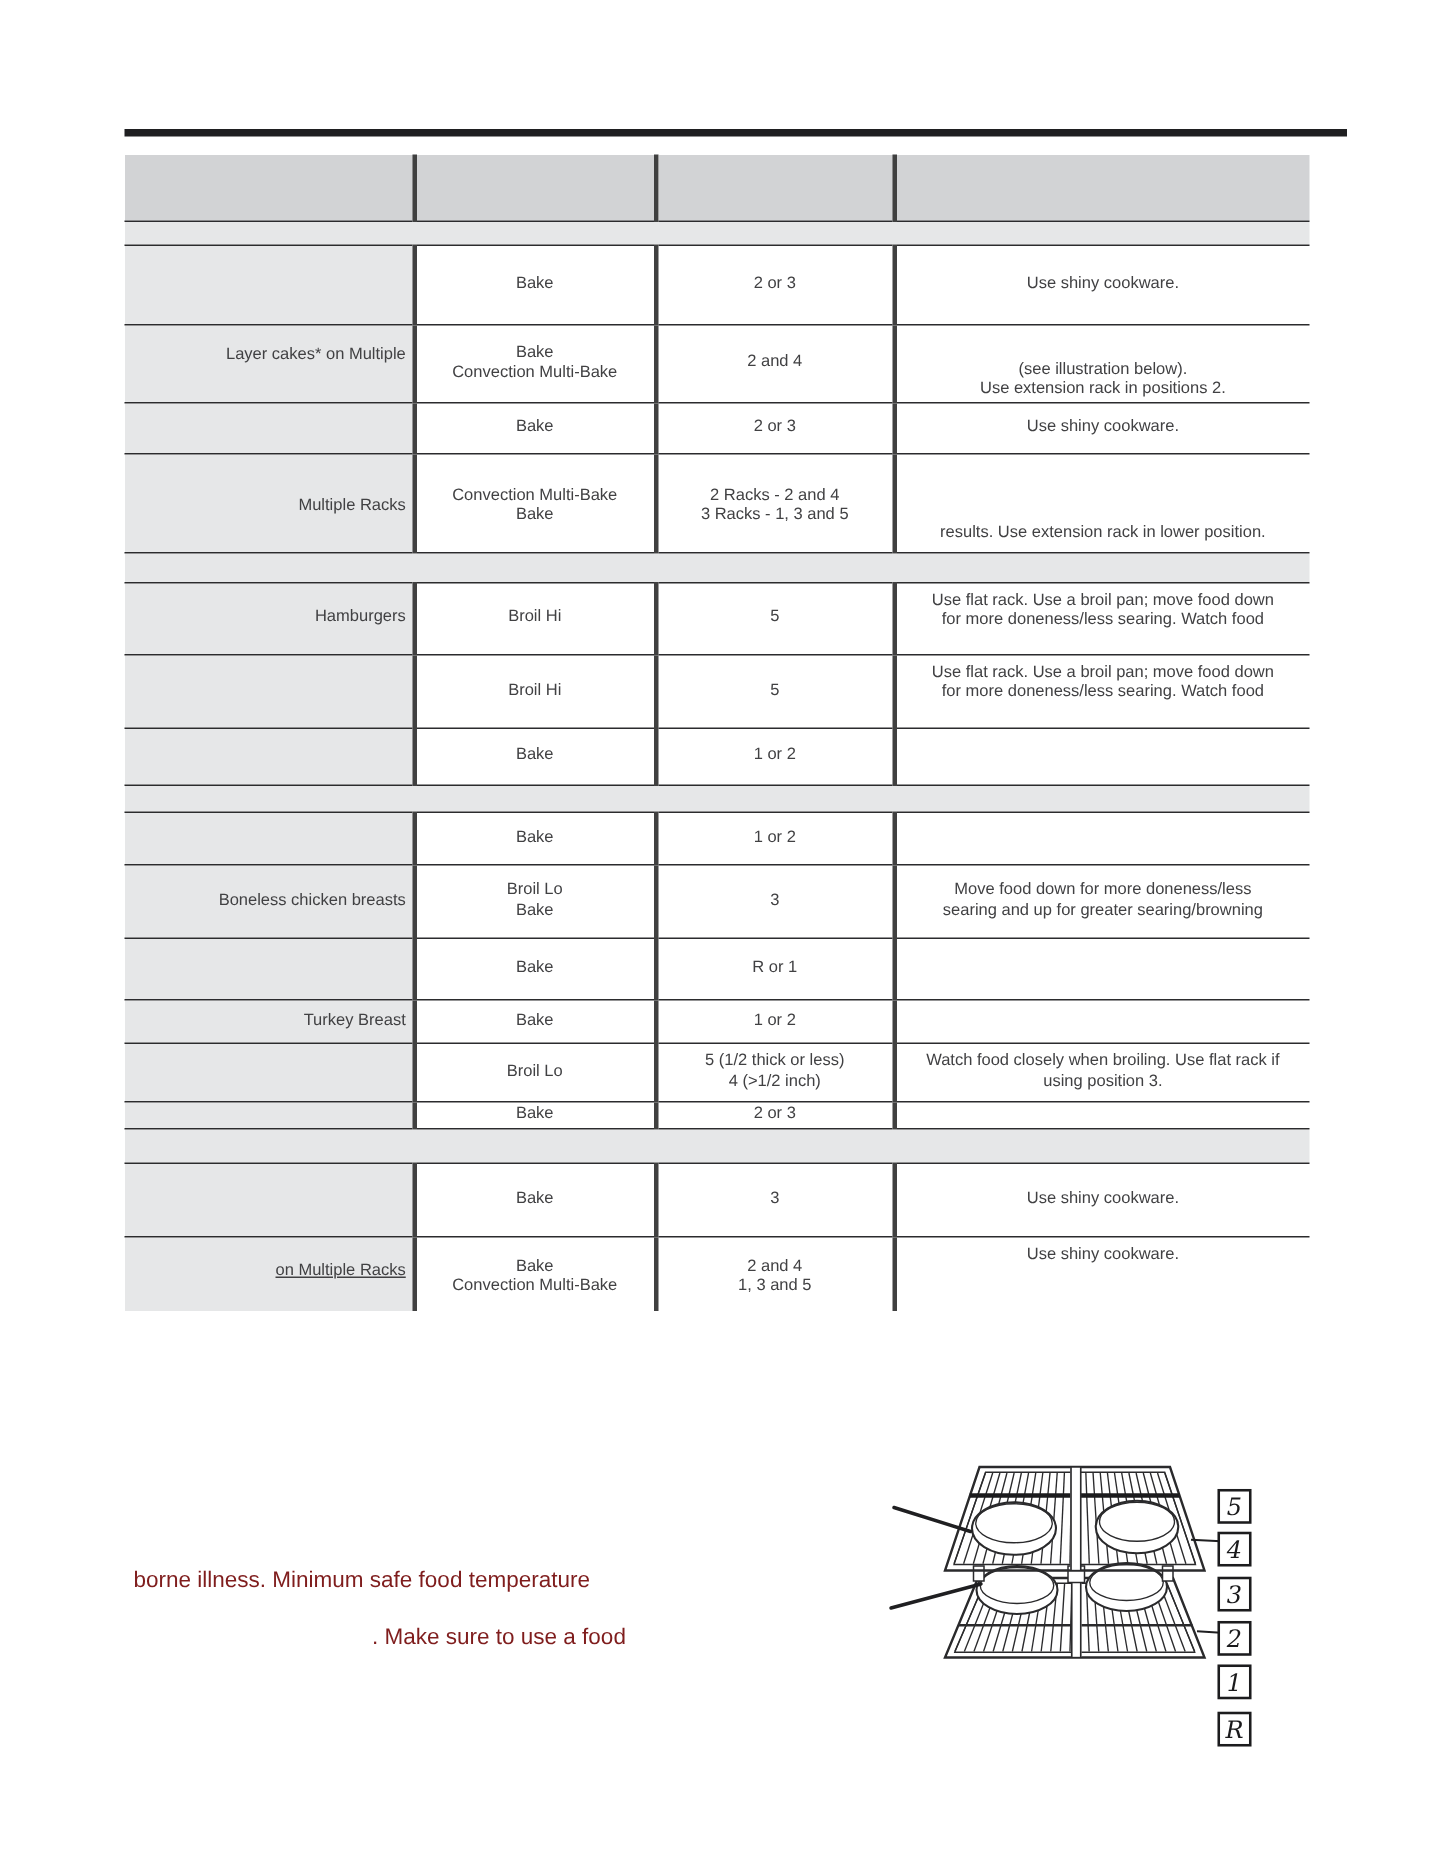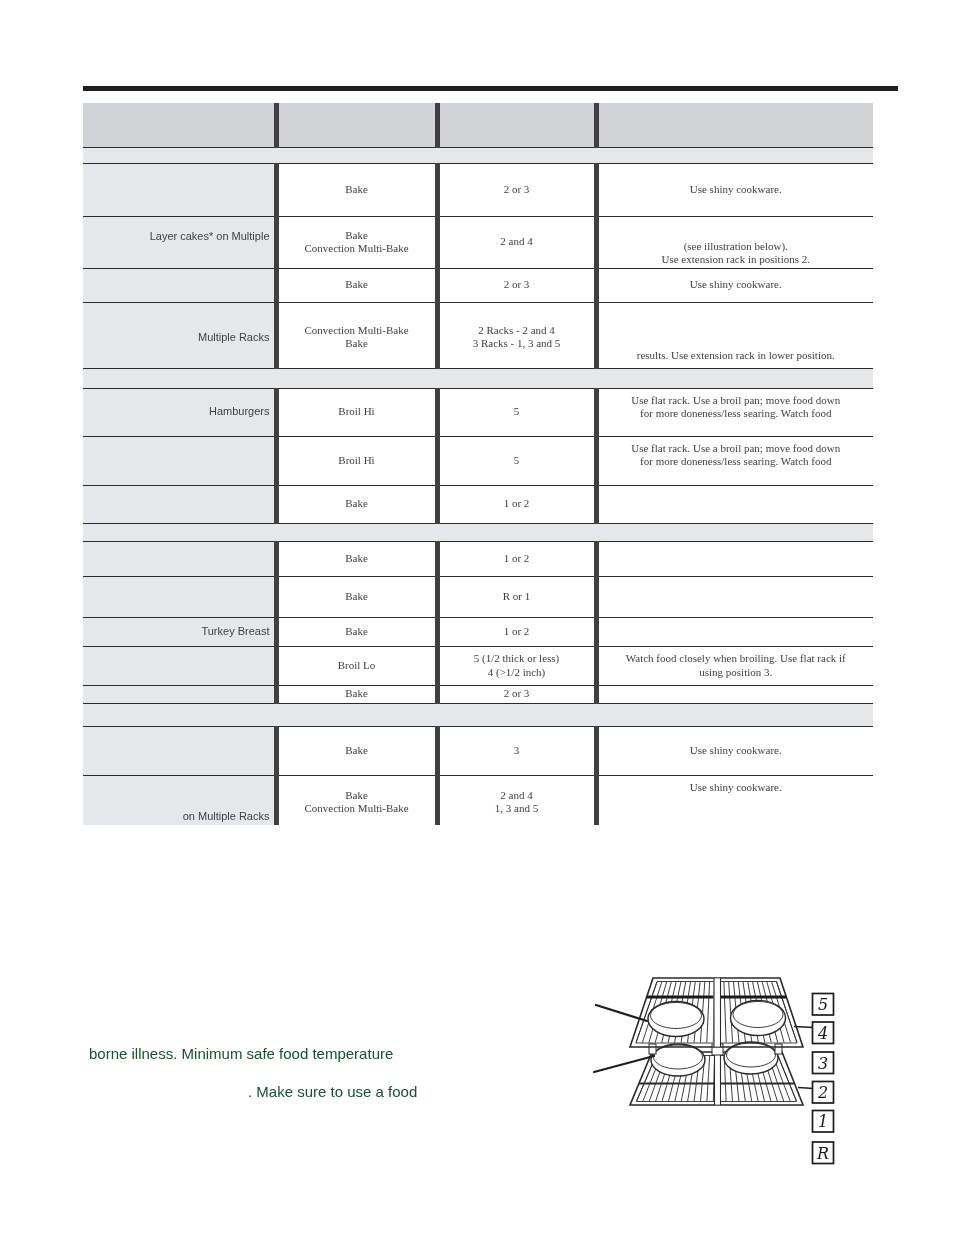--- a/index.html
+++ b/index.html
@@ -11,25 +11,25 @@
   table.guide{
     position:absolute;left:83px;top:103px;width:790px;
     border-collapse:collapse;table-layout:fixed;
   }
   table.guide td{
     padding:0 4px;font-size:11px;line-height:13.5px;color:#414143;
     vertical-align:middle;text-align:center;white-space:pre-line;overflow:hidden;
     border-top:1px solid #2b2b2d;
   }
   table.guide tr:first-child td{border-top:none;}
-  table.guide td.c2,table.guide td.c3,table.guide td.c4{border-left:5px solid #404040;font-family:Liberation Serif, serif;}
+  table.guide td.c2,table.guide td.c3,table.guide td.c4{border-left:3px solid #404040;}
   table.guide td.c1{background:#e6e7e8;text-align:right;padding-left:35px;}
   table.guide td.hdr{background:#d2d3d5;}
   table.guide td.band{background:#e6e7e8;}
-  .note{position:absolute;font-size:15px;line-height:19px;color:#14532d;white-space:nowrap;}
+  .note{position:absolute;font-size:15px;line-height:19px;color:#7f1d1d;white-space:nowrap;}
   .note1{left:89px;top:1044px;}
   .note2{left:248px;top:1082px;}
   .illus{position:absolute;left:590px;top:955px;width:364px;height:230px;}
   .illus svg{display:block;width:364px;height:230px;}
   .rack-num{
     font-family:"DejaVu Serif",serif;font-style:italic;font-size:16px;fill:#1a1a1c;
   }
 </style>
 </head>
 <body>
@@ -108,20 +108,28 @@
         </tr>
         <tr style="height: 18px;">
           <td colspan="4" class="band"></td>
         </tr>
         <tr style="height: 35px;">
           <td class="c1"></td>
           <td class="c2">Bake</td>
           <td class="c3">1 or 2</td>
           <td class="c4"></td>
         </tr>
+        <tr style="height: 49px;">
+          <td class="c1">Boneless chicken breasts</td>
+          <td class="c2">Broil Lo
+Bake</td>
+          <td class="c3">3</td>
+          <td class="c4">Move food down for more doneness/less
+searing and up for greater searing/browning</td>
+        </tr>
         <tr style="height: 41px;">
           <td class="c1"></td>
           <td class="c2">Bake</td>
           <td class="c3">R or 1</td>
           <td class="c4"></td>
         </tr>
         <tr style="height: 29px;">
           <td class="c1">Turkey Breast</td>
           <td class="c2">Bake</td>
           <td class="c3">1 or 2</td>
@@ -144,21 +152,21 @@
         <tr style="height: 23px;">
           <td colspan="4" class="band"></td>
         </tr>
         <tr style="height: 49px;">
           <td class="c1"></td>
           <td class="c2">Bake</td>
           <td class="c3">3</td>
           <td class="c4">Use shiny cookware.</td>
         </tr>
         <tr style="height: 50px;">
-          <td class="c1" style="vertical-align: bottom; padding-bottom: 2px;">on Multiple Racks</td>
+          <td class="c1" style="vertical-align: bottom; padding-bottom: 20px; text-decoration: underline;">on Multiple Racks</td>
           <td class="c2" style="padding-top: 4px;">Bake
 Convection Multi-Bake</td>
           <td class="c3" style="padding-top: 4px;">2 and 4
 1, 3 and 5</td>
           <td class="c4" style="vertical-align: top; padding-top: 5px;">Use shiny cookware.</td>
         </tr>
       </tbody>
   </table>
 
   <div class="note note1">borne illness. Minimum safe food temperature</div>

